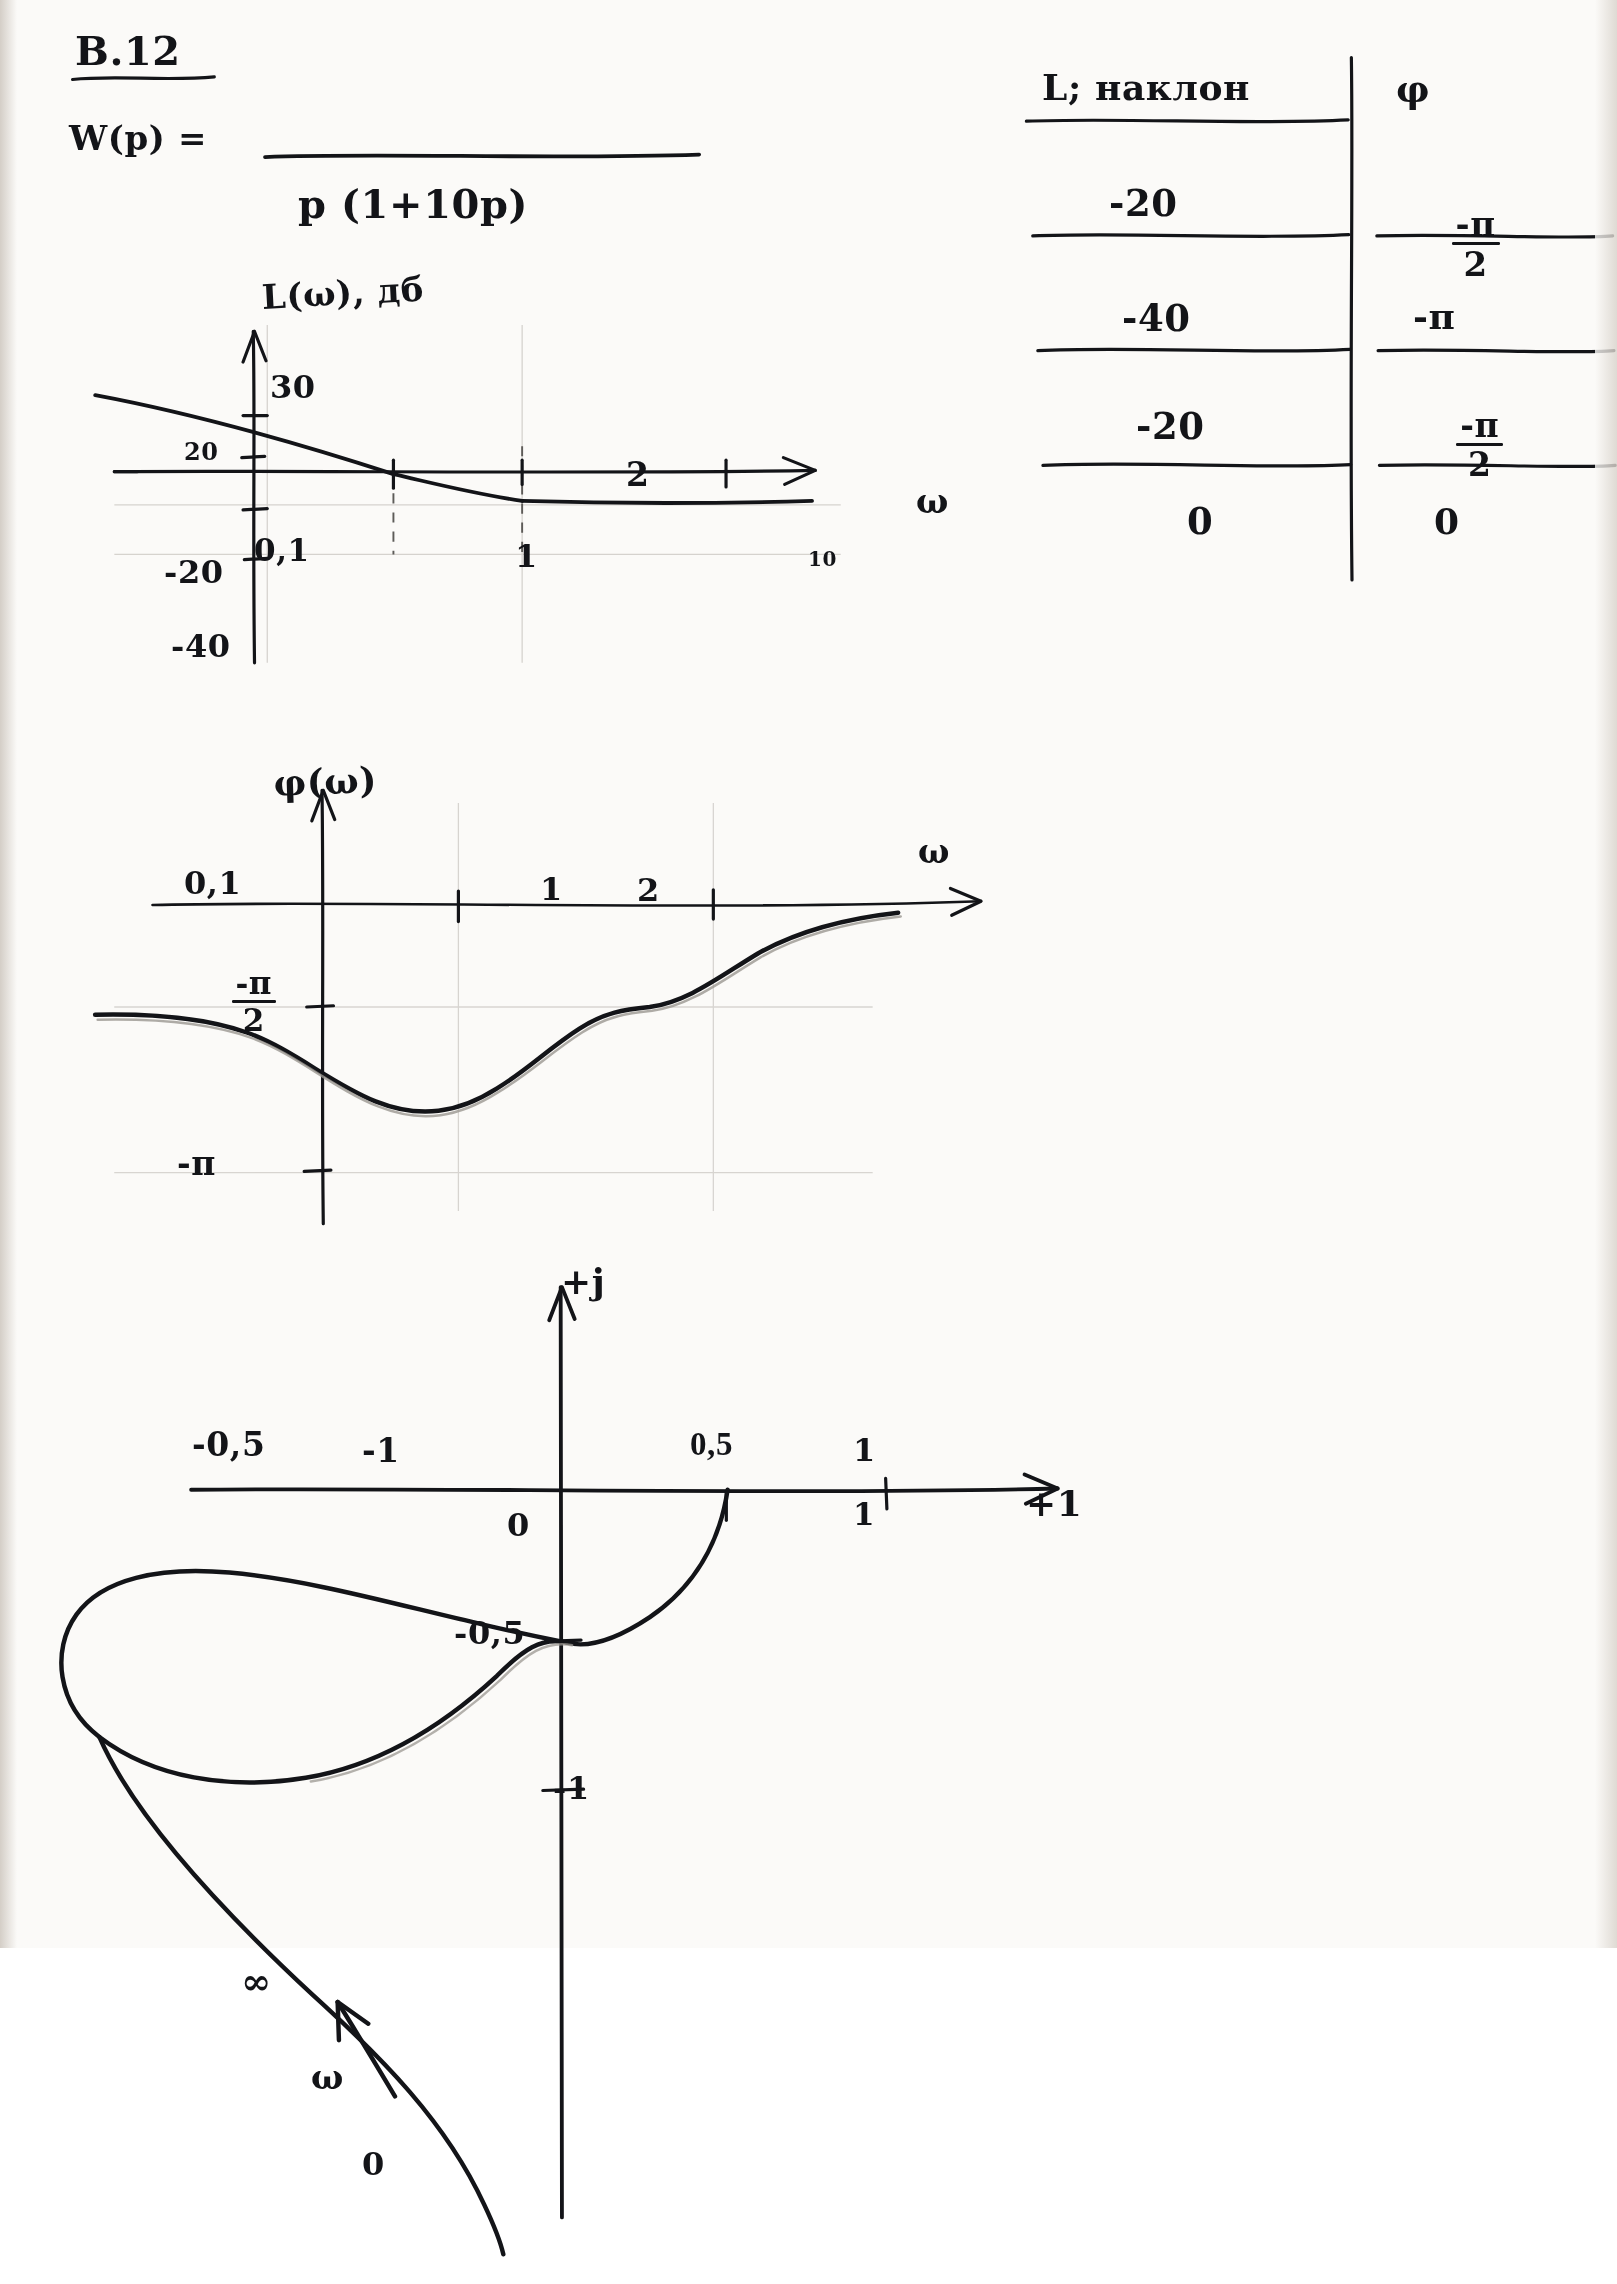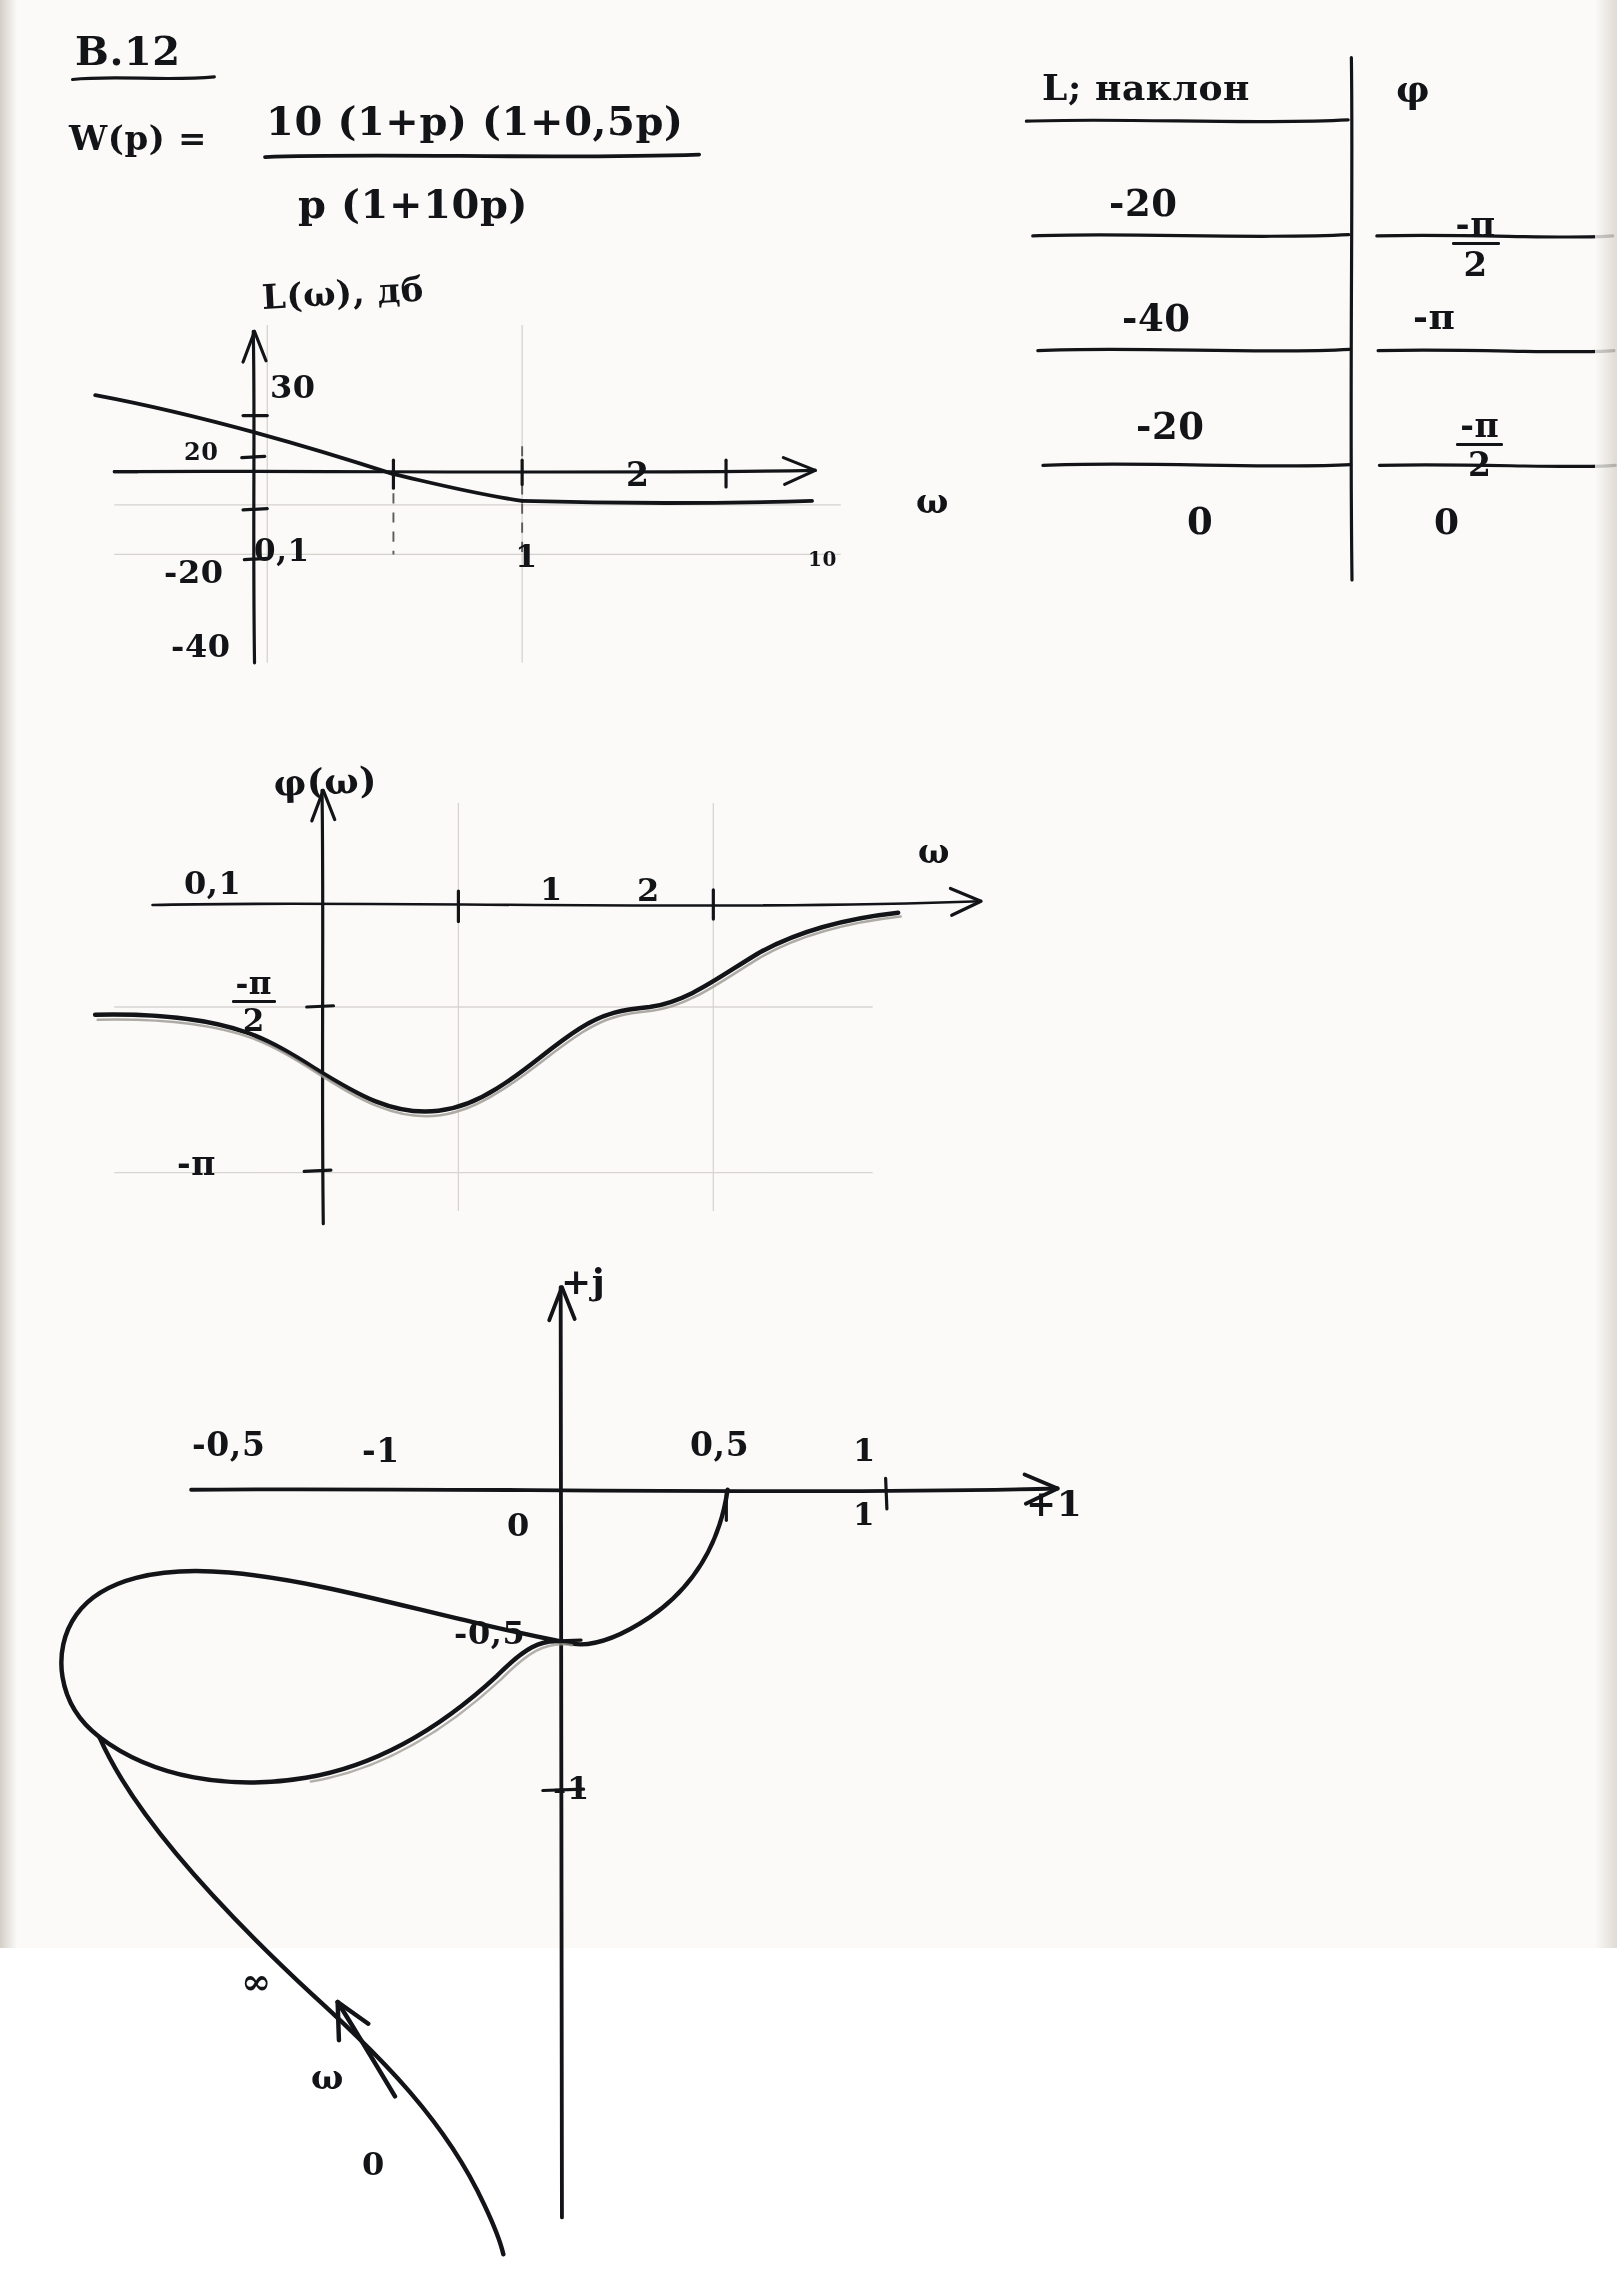--- a/index.html
+++ b/index.html
@@ -80,21 +80,20 @@
 
 <div id="page">
 
   <div class="ink hand" style="left:75px; top:31px; font-size:40px;">B.12</div>
   <svg width="166" height="6.4" style="left:70px; top:75px;" viewBox="0 0 260 10">
     <path d="M4 7 C 70 0, 150 10, 226 3" stroke="#131418" stroke-width="5" fill="none" stroke-linecap="round"></path>
   </svg>
 
   <div class="ink hand" style="left:69px; top:121px; font-size:34px;">W(p) =</div>
 
-  <div class="ink hand" style="left:266px; top:101px; font-size:40px;">10 (1+p) (1+0,5p)</div>
   <svg width="446" height="7.6" style="left:261px; top:152px;" viewBox="0 0 700 12">
     <path d="M4 8 C 180 1, 460 12, 690 4" stroke="#131418" stroke-width="6" fill="none" stroke-linecap="round"></path>
   </svg>
   <div class="ink hand" style="left:298px; top:164px; font-size:40px;margin-top:20px;">p (1+10p)</div>
 
   <svg width="599" height="561" style="left:1020px; top:51px;" viewBox="0 0 940 880">
 
     <path d="M520 10 C 523 200, 517 520, 521 830" stroke="#131418" stroke-width="5" fill="none" stroke-linecap="round"></path>
 
     <path d="M10 110 C 160 104, 360 116, 515 108" stroke="#131418" stroke-width="5" fill="none" stroke-linecap="round"></path>
@@ -266,21 +265,21 @@
     <path d="M560 1300 C 530 1250, 500 1200, 470 1152" stroke="#131418" stroke-width="7" fill="none" stroke-linecap="round"></path>
     <path d="M470 1152 L 472 1212 M470 1152 L 518 1186" stroke="#131418" stroke-width="7" fill="none" stroke-linecap="round"></path>
   </svg>
 
   <div class="ink hand" style="left:561px; top:1263px; font-size:36px;">+j</div>
   <div class="ink hand" style="left:1026px; top:1485px; font-size:36px;">+1</div>
   <div class="ink hand" style="left:507px; top:1509px; font-size:32px;">0</div>
 
   <div class="ink hand" style="left:192px; top:1428px; font-size:33px;">-0,5</div>
   <div class="ink hand" style="left:362px; top:1434px; font-size:33px;">-1</div>
-  <div class="ink hand" style="left:690px; top:1428px; font-size:33px;">0,5</div>
+  <div class="ink hand" style="left:690px; top:1428px; font-size:33px;font-family:Liberation Serif, serif;">0,5</div>
   <div class="ink hand" style="left:853px; top:1434px; font-size:32px;">1</div>
   <div class="ink hand" style="left:853px; top:1499px; font-size:31px;">1</div>
 
   <div class="ink hand" style="left:454px; top:1617px; font-size:32px;">-0,5</div>
   <div class="ink hand" style="left:553px; top:1772px; font-size:32px;">-1</div>
 
   <div class="ink hand" style="left:241px; top:1963px; font-size:36px;">∞</div>
   <div class="ink hand" style="left:311px; top:2060px; font-size:34px;">ω</div>
   <div class="ink hand" style="left:362px; top:2148px; font-size:32px;">0</div>
 

